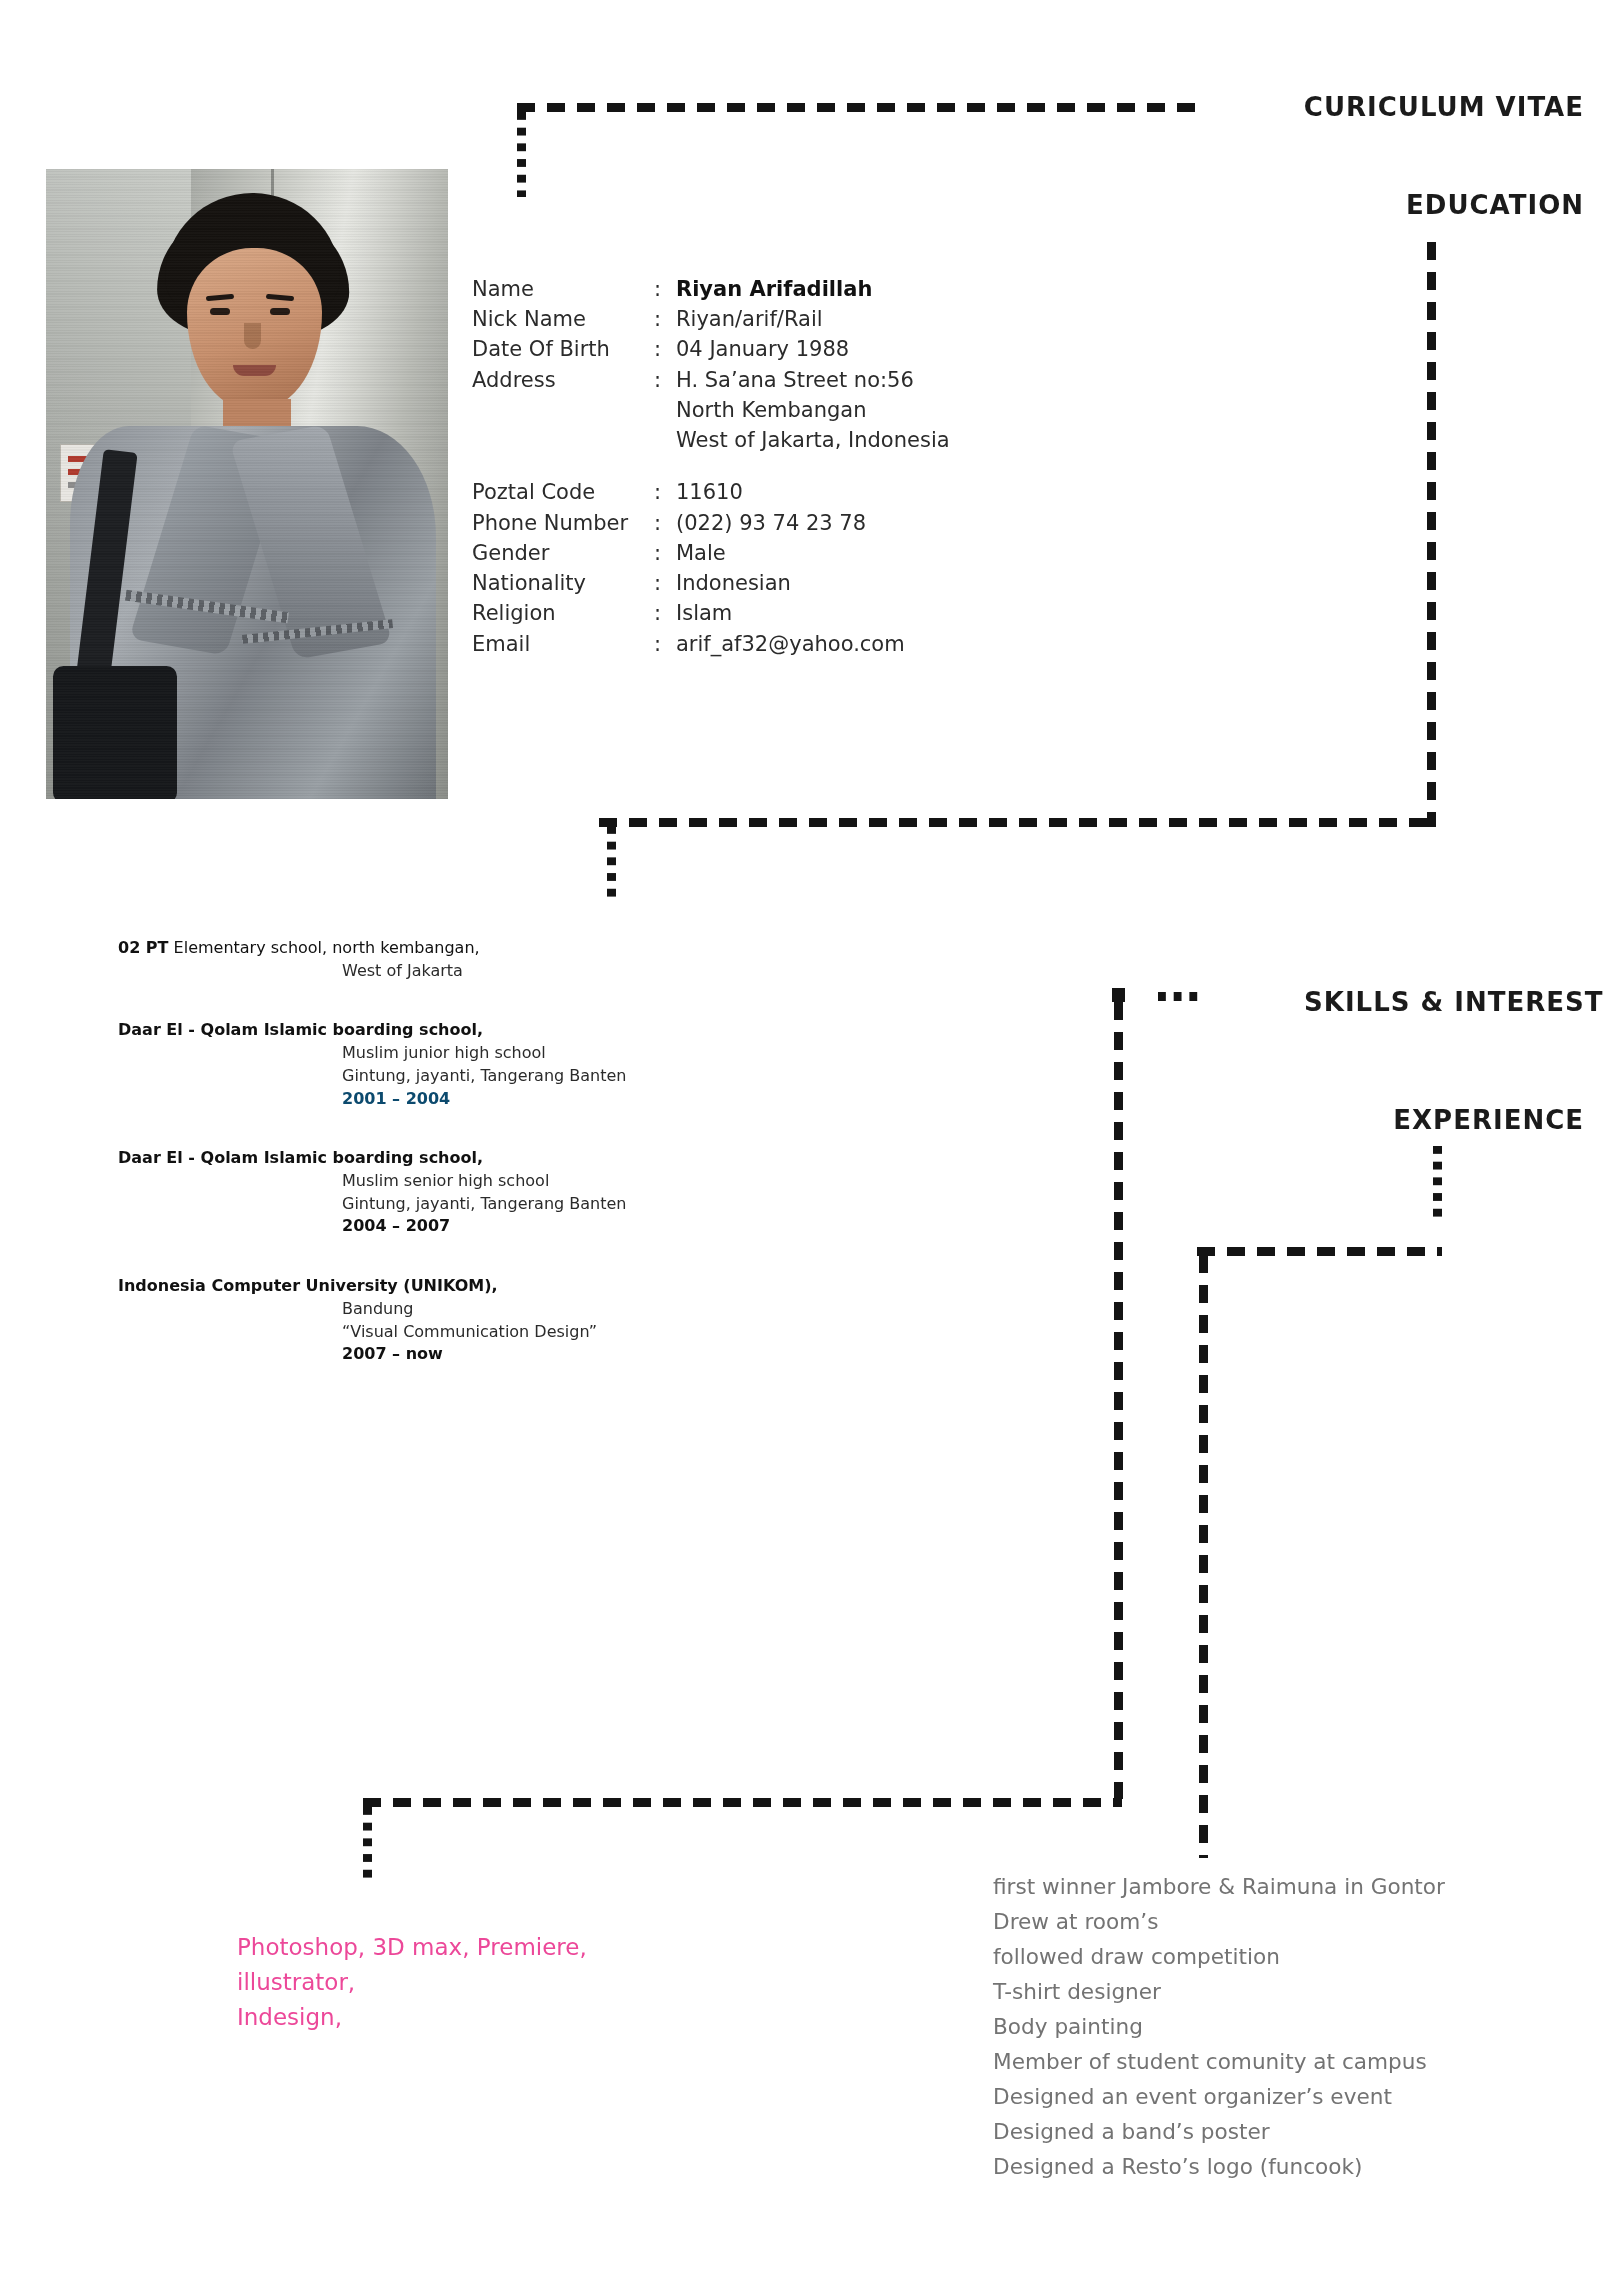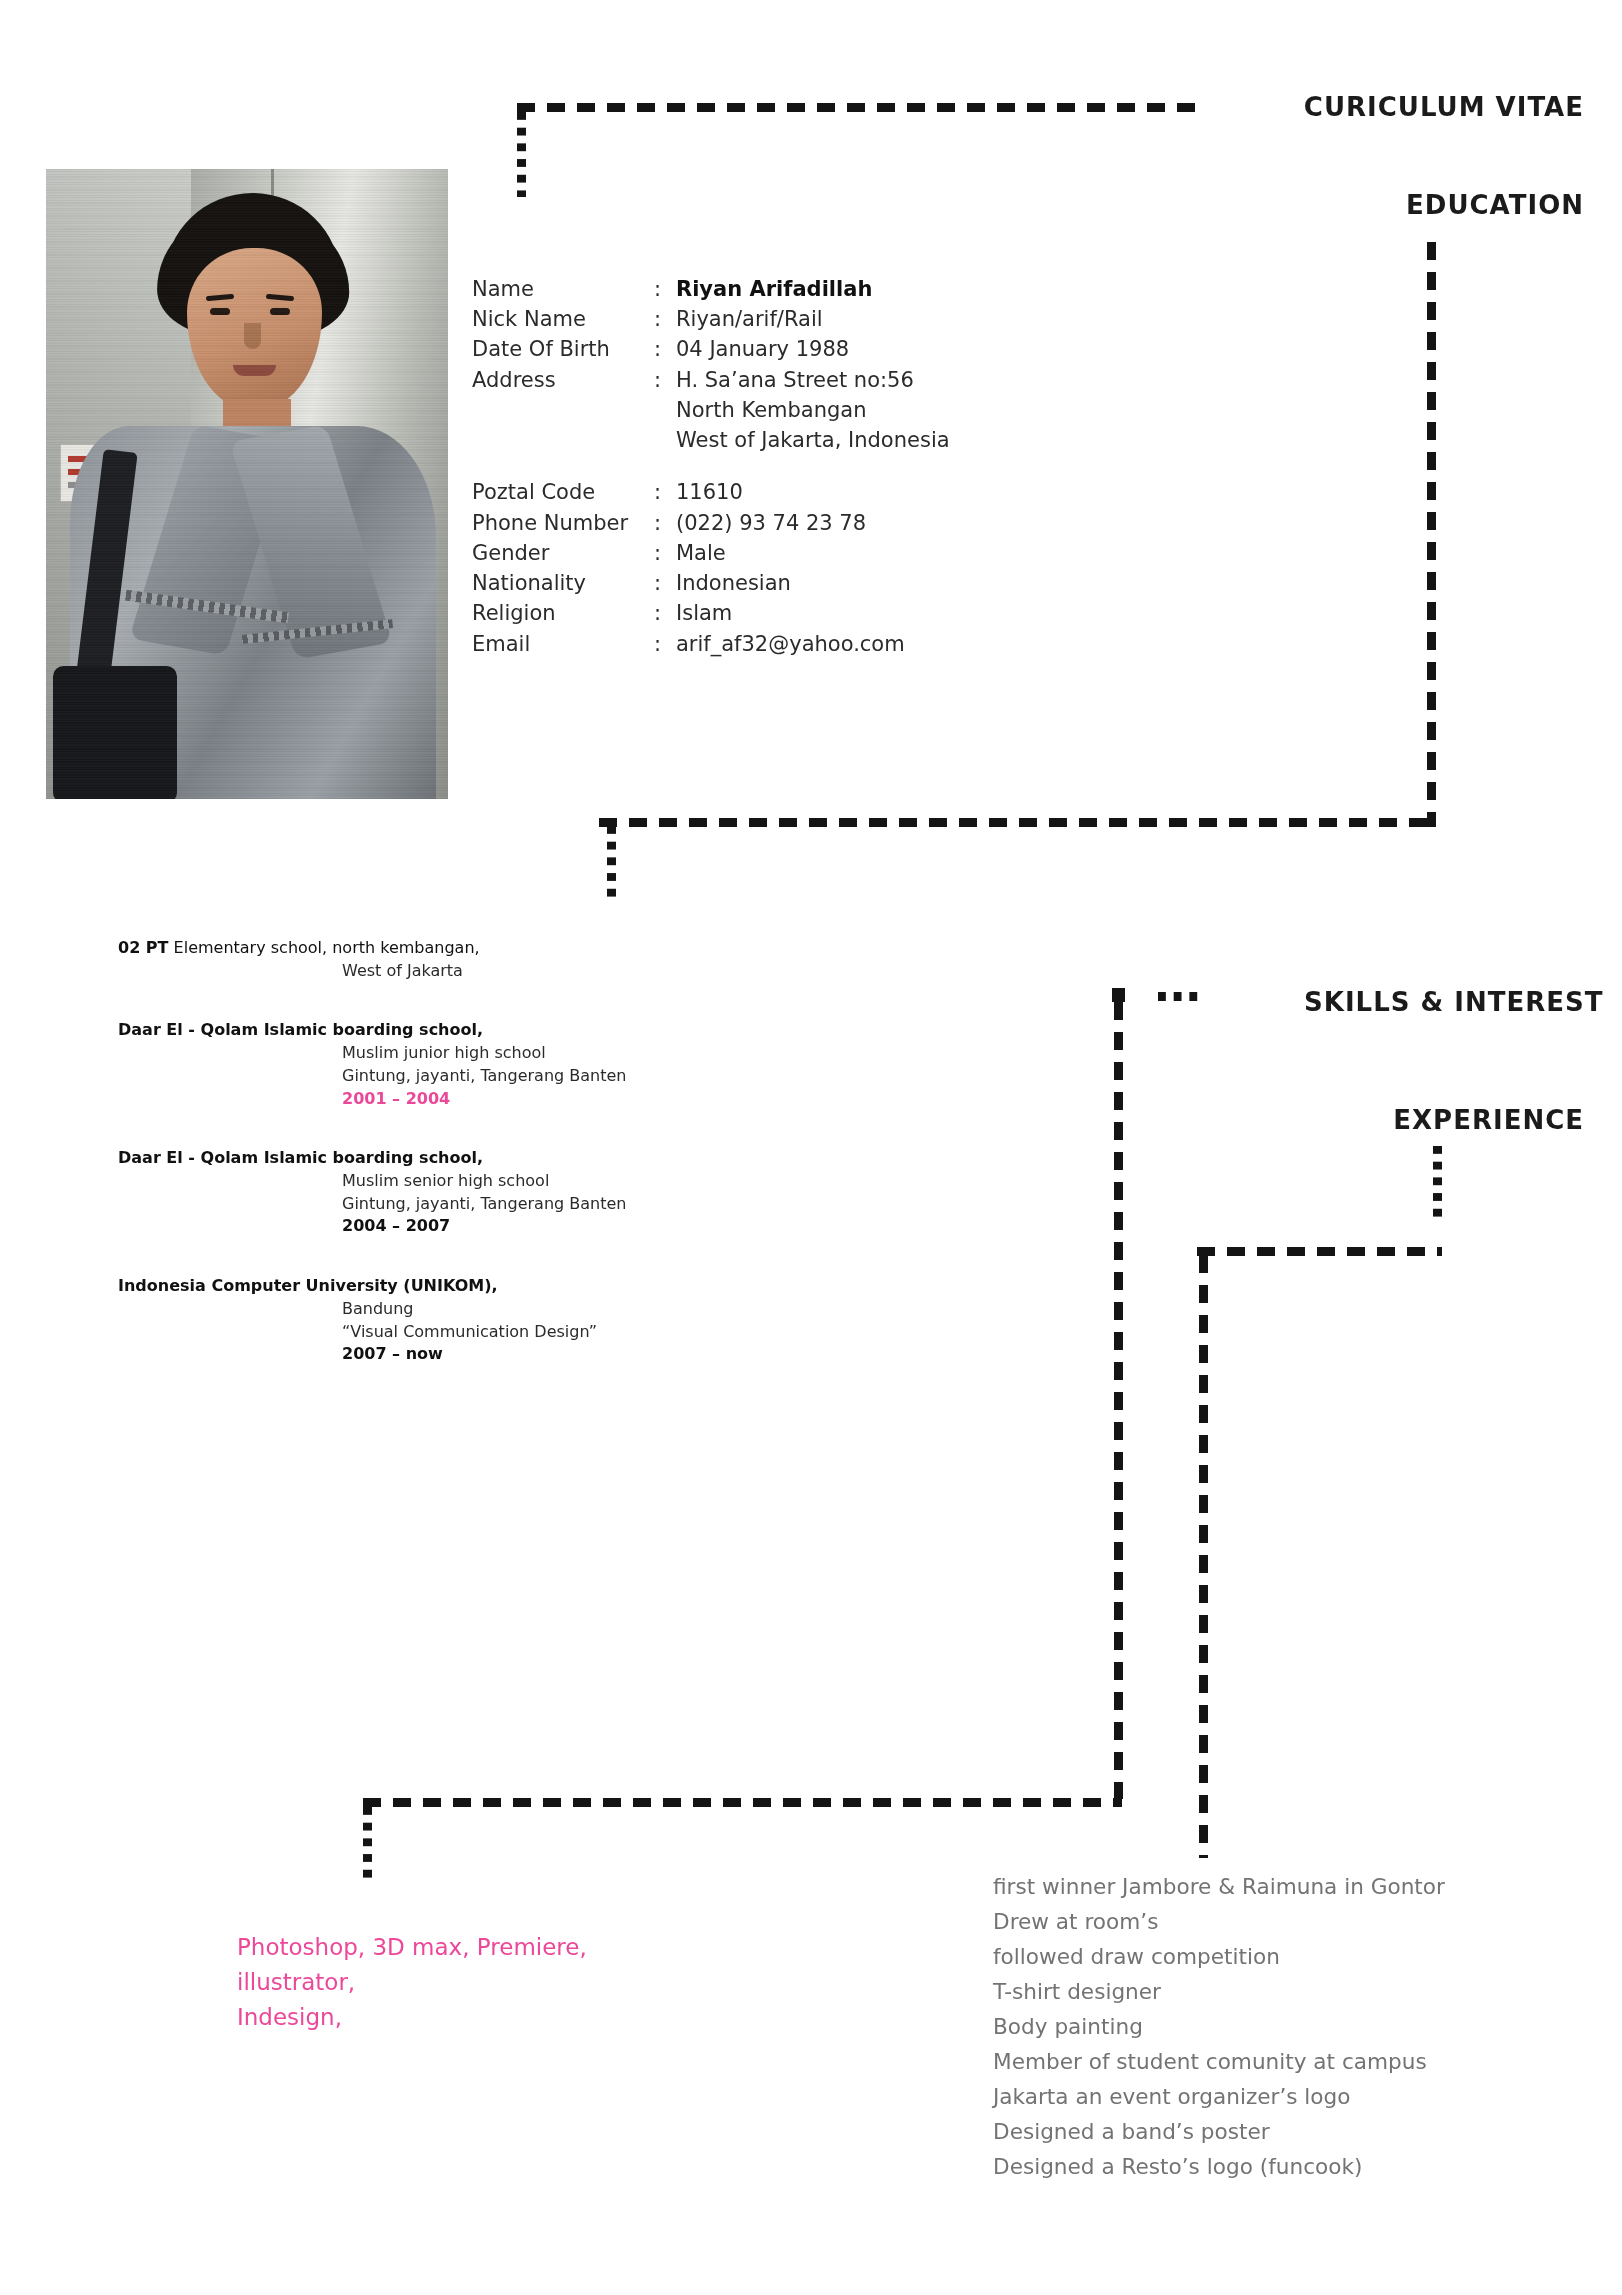--- a/index.html
+++ b/index.html
@@ -357,21 +357,21 @@
 
     <div class="edu-block first">
       <div class="edu-title"><b>02 PT</b><span> Elementary school, north kembangan,</span></div>
       <div class="edu-indent-1">West of Jakarta</div>
     </div>
 
     <div class="edu-block">
       <div class="edu-title">Daar El - Qolam Islamic boarding school,</div>
       <div class="edu-indent-1">Muslim junior high school</div>
       <div class="edu-indent-1">Gintung, jayanti, Tangerang Banten</div>
-      <div class="edu-indent-1" style="font-weight:bold;color:#ec4899;">2001 – 2004</div>
+      <div class="edu-indent-1" style="font-weight:bold;color:#0c4a6e;">2001 – 2004</div>
     </div>
 
     <div class="edu-block">
       <div class="edu-title">Daar El - Qolam Islamic boarding school,</div>
       <div class="edu-indent-1">Muslim senior high school</div>
       <div class="edu-indent-1">Gintung, jayanti, Tangerang Banten</div>
       <div class="edu-indent-1" style="font-weight:bold;color:#111;">2004 – 2007</div>
     </div>
 
     <div class="edu-block">
@@ -389,19 +389,19 @@
     <div>Indesign,</div>
   </div>
 
   <div id="experience">
     <div>first winner Jambore &amp; Raimuna in Gontor</div>
     <div>Drew at room’s</div>
     <div>followed draw competition</div>
     <div>T-shirt designer</div>
     <div>Body painting</div>
     <div>Member of student comunity at campus</div>
-    <div>Jakarta an event organizer’s logo</div>
+    <div>Designed an event organizer’s event</div>
     <div>Designed a band’s poster</div>
     <div>Designed a Resto’s logo (funcook)</div>
   </div>
 
 </div>
 
 
 </body></html>

